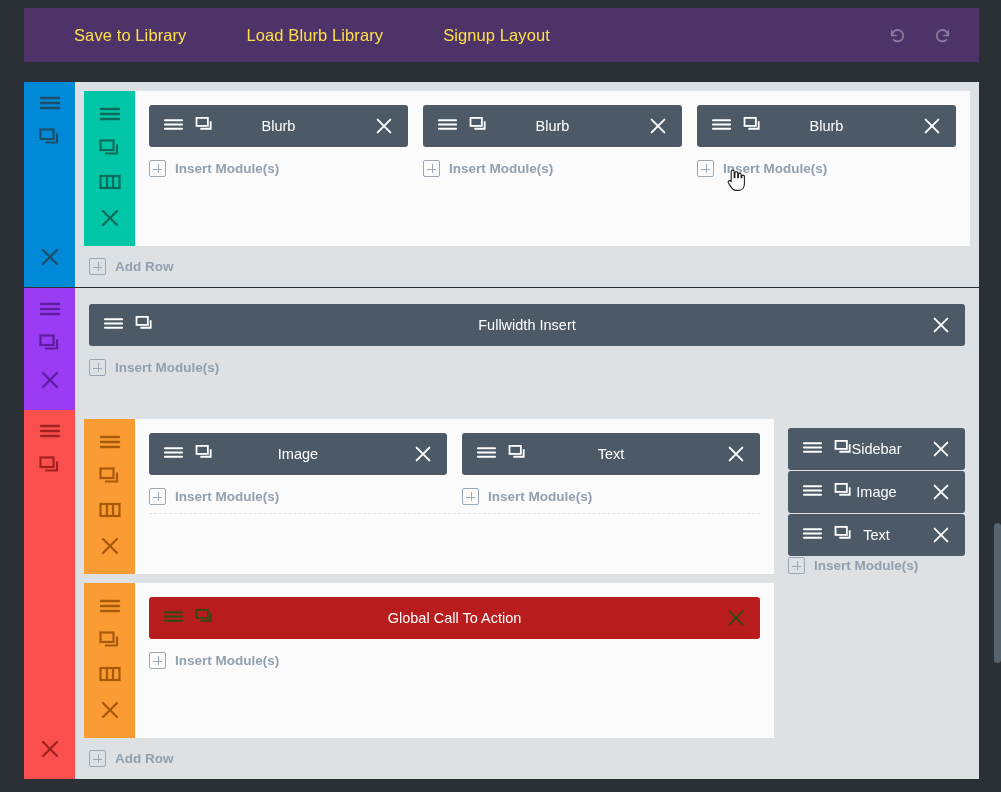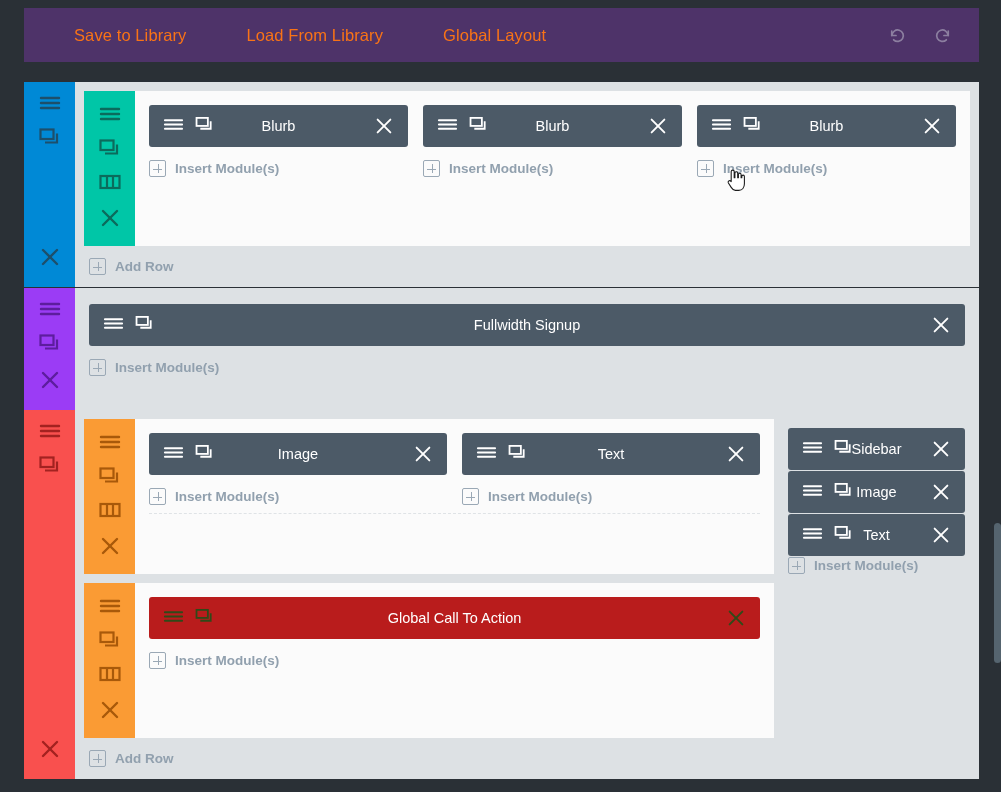--- a/index.html
+++ b/index.html
@@ -16,21 +16,21 @@
   
   .toolbar {
     position: absolute;
     left: 24px; top: 8px;
     width: 955px; height: 54px;
     background: #4e3369;
     display: flex;
     align-items: center;
   }
   .tb-btn {
-    color: #f97316;
+    color: #fde047;
     font-size: 16.5px;
     padding: 0 30px;
     letter-spacing: 0.1px;
     cursor: pointer;
     white-space: nowrap;
   }
   .tb-btn:first-child { padding-left: 50px; }
   .tb-spacer { flex: 1; }
   .tb-icon {
     color: #8c7fa0;
@@ -179,22 +179,22 @@
     width: 20px; height: 24px;
     pointer-events: none;
     z-index: 50;
   }
 </style>
 </head>
 <body>
 
 <div class="toolbar">
   <div class="tb-btn">Save to Library</div>
-  <div class="tb-btn">Load From Library</div>
-  <div class="tb-btn">Global Layout</div>
+  <div class="tb-btn">Load Blurb Library</div>
+  <div class="tb-btn">Signup Layout</div>
   <div class="tb-spacer"></div>
   <div class="tb-icon">
     <svg width="19" height="19" viewBox="0 0 20 20" fill="none" stroke="#8c7fa0" stroke-width="1.8" stroke-linecap="round">
       <path d="M5 5.5 L5 10 L9.5 10"></path>
       <path d="M5.2 10 A6 6 0 1 1 7 14.5"></path>
     </svg>
   </div>
   <div class="tb-icon">
     <svg width="19" height="19" viewBox="0 0 20 20" fill="none" stroke="#8c7fa0" stroke-width="1.8" stroke-linecap="round">
       <path d="M15 5.5 L15 10 L10.5 10"></path>
@@ -439,21 +439,21 @@
         </span>
         <span>
           <svg width="21" height="17" viewBox="0 0 22 18">
               <g fill="none" stroke="#ffffff" stroke-width="1.9">
                 <rect x="1.5" y="2" width="12" height="8.5"></rect>
                 <path d="M5.5 13.5h11V5.5"></path>
               </g>
             </svg>
         </span>
       </span>
-      <span class="mod-title">Fullwidth Signup</span>
+      <span class="mod-title">Fullwidth Insert</span>
       <span class="mod-right">
         <svg width="20" height="20" viewBox="0 0 22 22">
             <g stroke="#ffffff" stroke-width="2.1" stroke-linecap="round">
               <path d="M4 4l14 14"></path>
               <path d="M18 4L4 18"></path>
             </g>
           </svg>
       </span>
     </div>
     <div class="insert-link">

